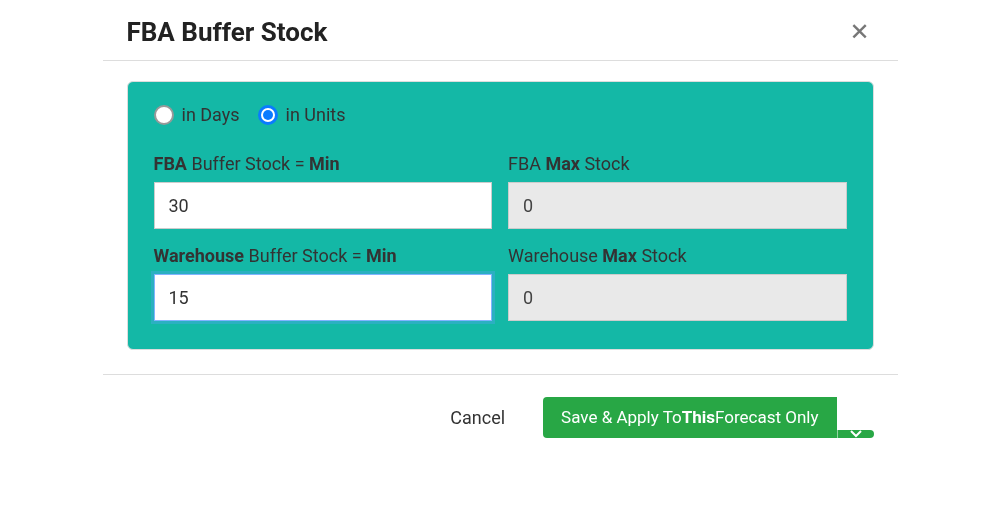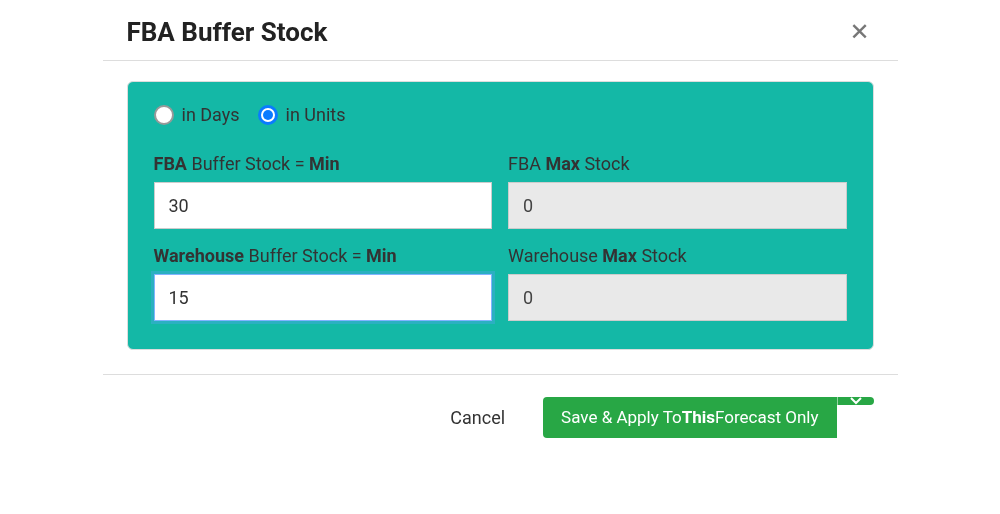--- a/index.html
+++ b/index.html
@@ -125,21 +125,21 @@
     gap: 38px;
     padding: 22px 24px;
     font-size: 18px;
   }
   .cancel {
     color: #333;
     cursor: pointer;
   }
   .btn-group {
     display: inline-flex;
-    align-items: flex-start;
+    align-items: flex-end;
   }
   .btn-save {
     background: #28a745;
     color: #fff;
     border: none;
     padding: 12px 18px;
     font-size: 17px;
     border-radius: 4px 0 0 4px;
     cursor: pointer;
     line-height: 1;

